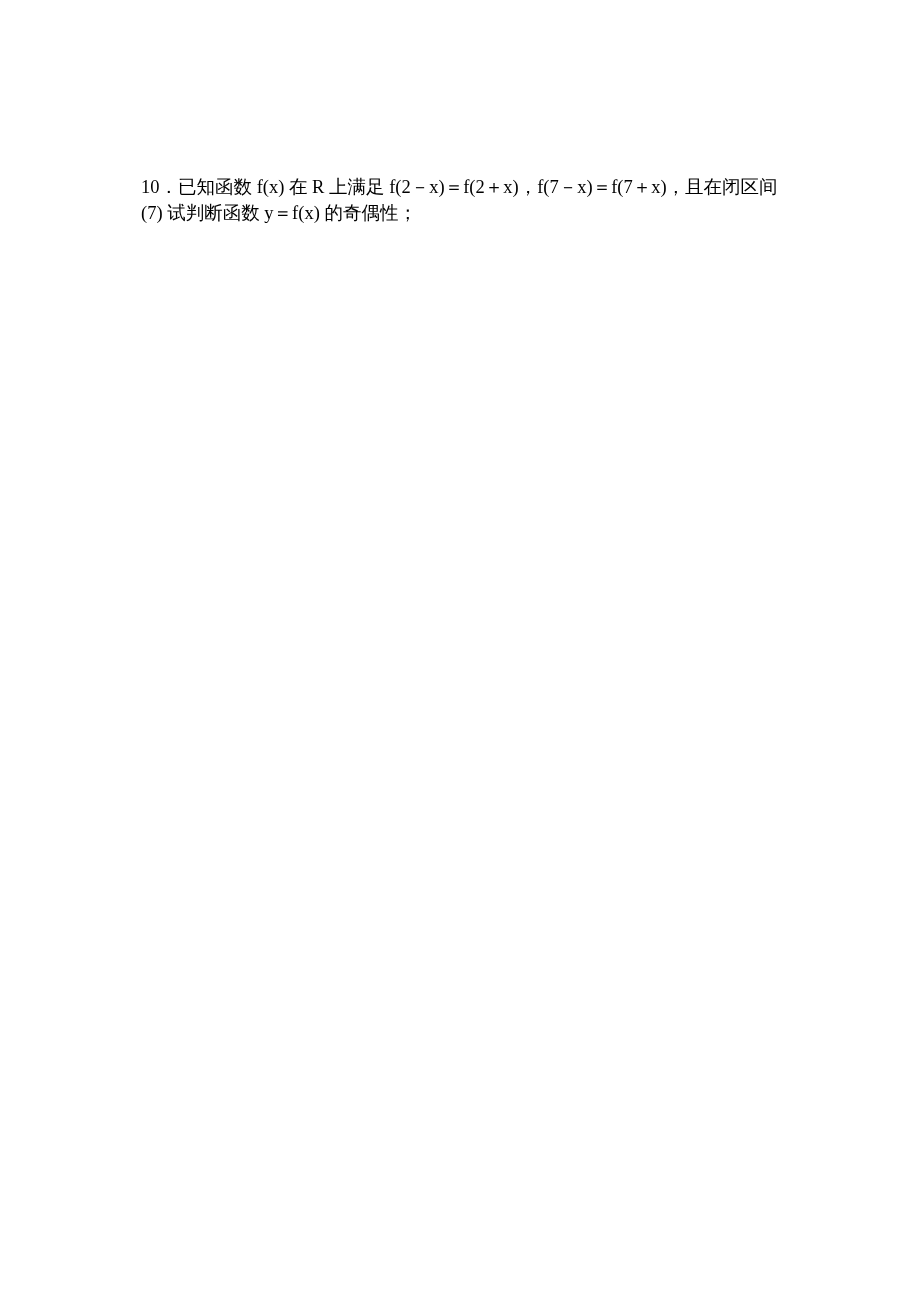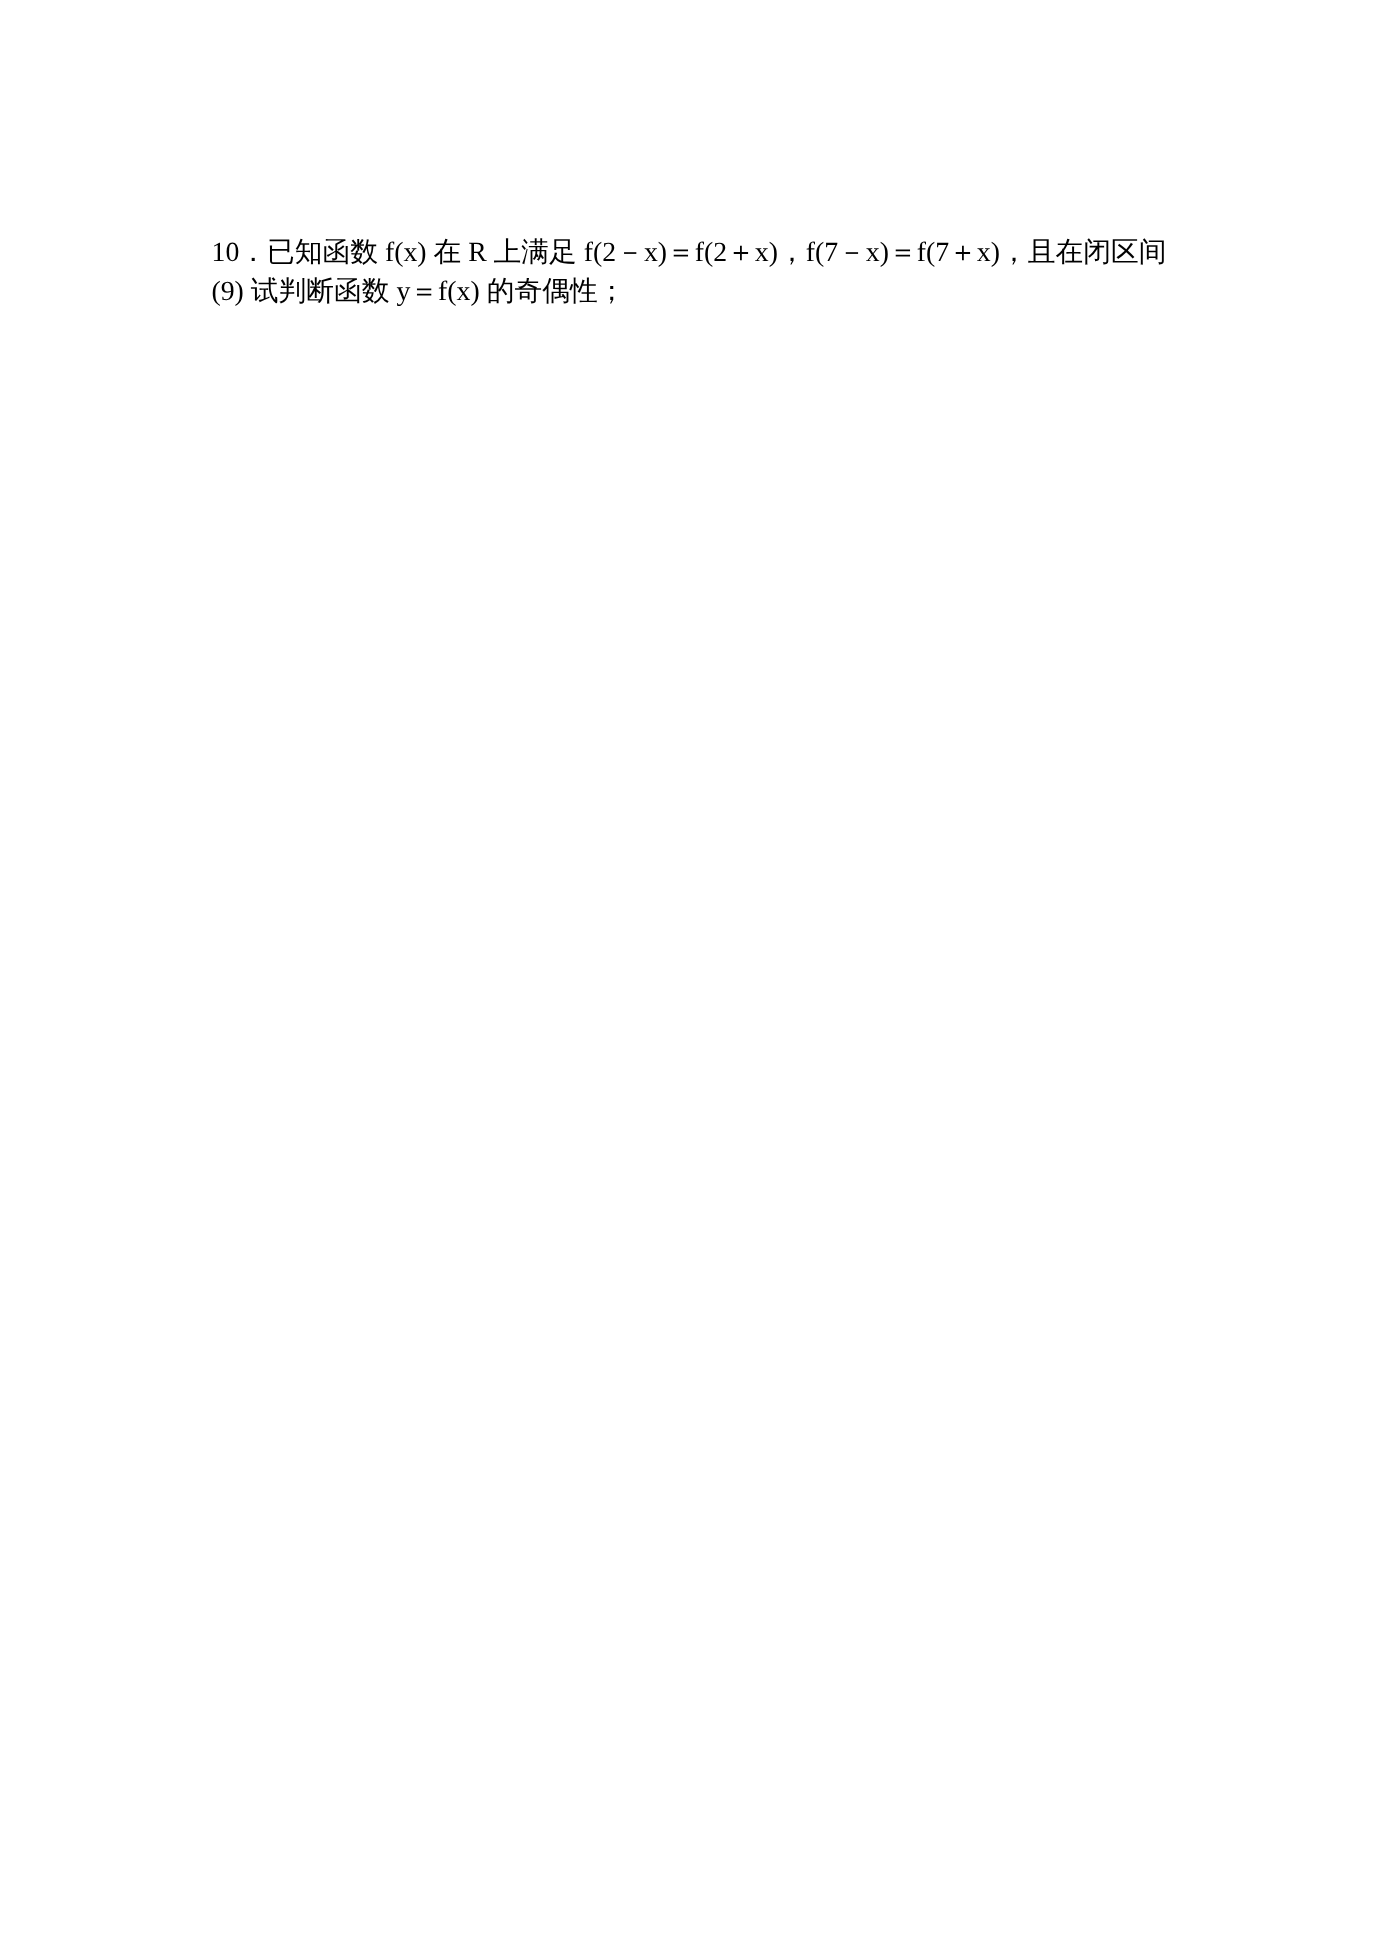--- a/index.html
+++ b/index.html
@@ -1,19 +1,19 @@
 <!DOCTYPE html>
 <html><head>
 <meta charset="utf-8">
 <style>
 html,body{margin:0;padding:0;background:#fff}
 body{width:920px;height:1302px;font-family:"SimSun","STSong","Songti SC",serif;font-size:18.5px;color:#000;line-height:1.38}
-.page{position:absolute;left:104px;top:157px;width:720px}
+.page{position:absolute;left:104px;top:175px;width:720px}
 .line{white-space:nowrap}
 .indent{text-indent:2em}
 </style>
 </head>
 <body>
 
 <div class="page">
   <div class="line indent">10．已知函数 f(x) 在 R 上满足 f(2－x)＝f(2＋x)，f(7－x)＝f(7＋x)，且在闭区间</div>
-  <div class="line indent">(9) 试判断函数 y＝f(x) 的奇偶性；</div>
+  <div class="line indent">(7) 试判断函数 y＝f(x) 的奇偶性；</div>
 </div>
 
 </body></html>

